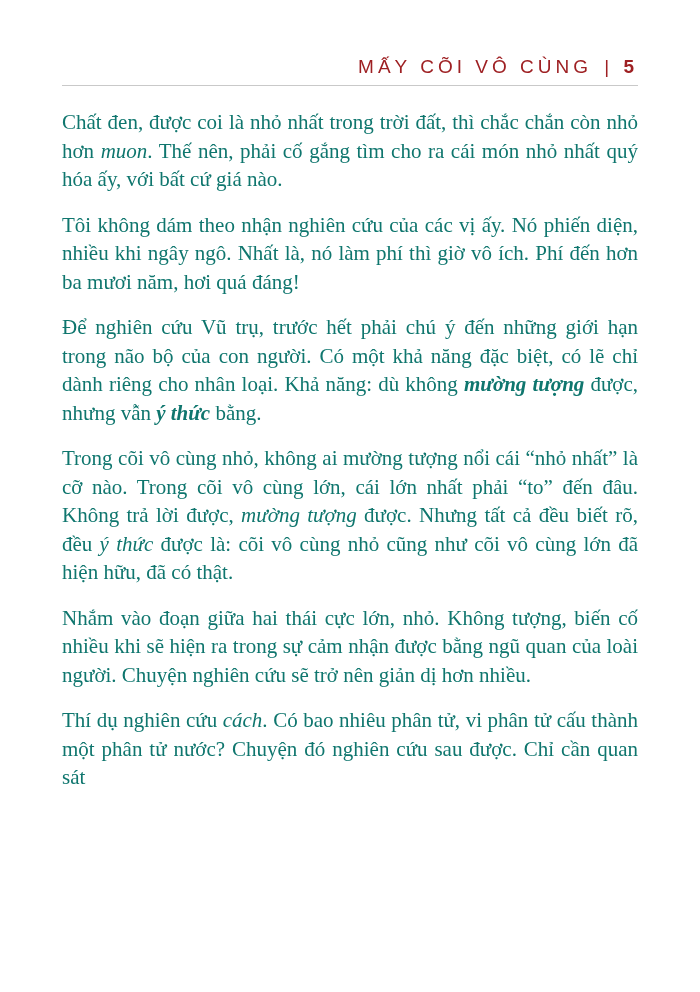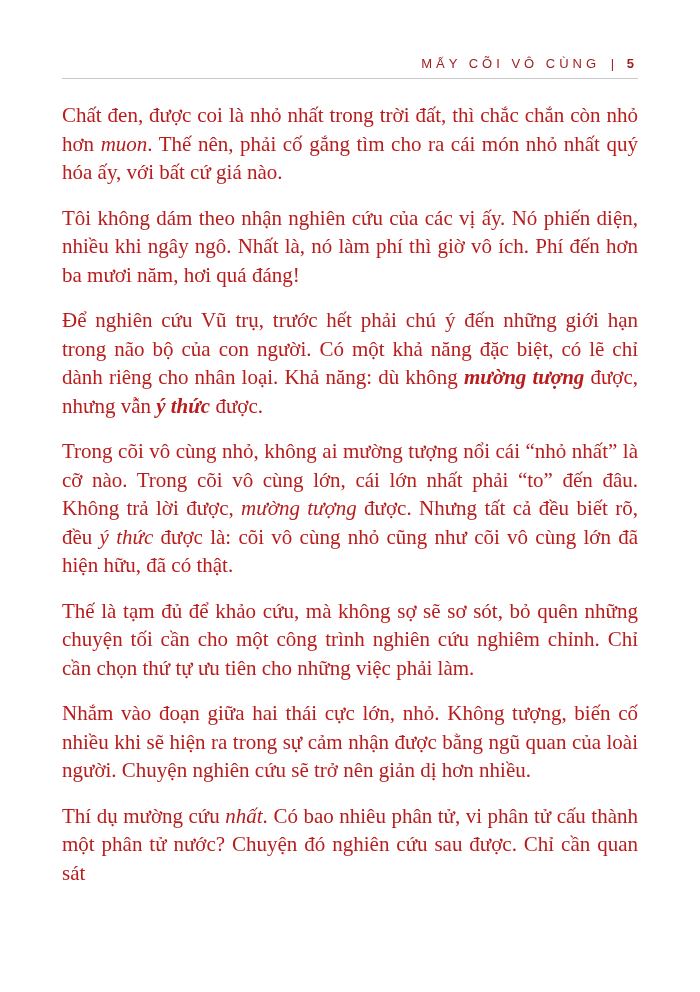--- a/index.html
+++ b/index.html
@@ -11,38 +11,38 @@
     background: #ffffff;
     box-sizing: border-box;
     padding: 0 62px;
     overflow: hidden;
     font-family: "Liberation Serif", "DejaVu Serif", serif;
   }
   .page-header {
     padding-top: 56px;
     text-align: right;
     font-family: "Liberation Sans", "DejaVu Sans", sans-serif;
-    font-size: 13px;
+    font-size: 19px;
     letter-spacing: 4px;
     color: var(--accent, #9e2023);
     white-space: nowrap;
   }
   .running-title { font-weight: 400; }
   .header-sep { margin: 0 1px 0 3px; font-weight: 300; }
   .page-num { font-weight: 700; }
   .header-rule {
     border: none;
     border-top: 1px solid #c9c9c9;
     margin: 7px 0 0 0;
   }
   .body-text {
     margin-top: 22px;
     font-size: 21px;
     line-height: 28.5px;
-    color: #b91c1c;
+    color: #0f766e;
     text-align: justify;
   }
   .body-text p { margin: 0 0 17px 0; }
   .run-i  { font-style: italic; }
   .run-bi { font-style: italic; font-weight: bold; }
 </style>
 </head>
 <body>
 
 <div class="page">
@@ -50,19 +50,18 @@
     <span class="running-title">MẤY CÕI VÔ CÙNG</span>
     <span class="header-sep">|</span>
     <span class="page-num">5</span>
   </header>
 
   <hr class="header-rule">
 
   <main class="body-text">
       <p><span class="run-r">Chất đen, được coi là nhỏ nhất trong trời đất, thì chắc chắn còn nhỏ hơn </span><span class="run-i">muon</span><span class="run-r">. Thế nên, phải cố gắng tìm cho ra cái món nhỏ nhất quý hóa ấy, với bất cứ giá nào.</span></p>
       <p><span class="run-r">Tôi không dám theo nhận nghiên cứu của các vị ấy. Nó phiến diện, nhiều khi ngây ngô. Nhất là, nó làm phí thì giờ vô ích. Phí đến hơn ba mươi năm, hơi quá đáng!</span></p>
-      <p><span class="run-r">Để nghiên cứu Vũ trụ, trước hết phải chú ý đến những giới hạn trong não bộ của con người. Có một khả năng đặc biệt, có lẽ chỉ dành riêng cho nhân loại. Khả năng: dù không </span><span class="run-bi">mường tượng</span><span class="run-r"> được, nhưng vẫn </span><span class="run-bi">ý thức</span><span class="run-r"> được.</span></p>
+      <p><span class="run-r">Để nghiên cứu Vũ trụ, trước hết phải chú ý đến những giới hạn trong não bộ của con người. Có một khả năng đặc biệt, có lẽ chỉ dành riêng cho nhân loại. Khả năng: dù không </span><span class="run-bi">mường tượng</span><span class="run-r"> được, nhưng vẫn </span><span class="run-bi">ý thức</span><span class="run-r"> bằng.</span></p>
       <p><span class="run-r">Trong cõi vô cùng nhỏ, không ai mường tượng nổi cái “nhỏ nhất” là cỡ nào. Trong cõi vô cùng lớn, cái lớn nhất phải “to” đến đâu. Không trả lời được, </span><span class="run-i">mường tượng</span><span class="run-r"> được. Nhưng tất cả đều biết rõ, đều </span><span class="run-i">ý thức</span><span class="run-r"> được là: cõi vô cùng nhỏ cũng như cõi vô cùng lớn đã hiện hữu, đã có thật.</span></p>
-      <p><span class="run-r">Thế là tạm đủ để khảo cứu, mà không sợ sẽ sơ sót, bỏ quên những chuyện tối cần cho một công trình nghiên cứu nghiêm chỉnh. Chỉ cần chọn thứ tự ưu tiên cho những việc phải làm.</span></p>
       <p><span class="run-r">Nhắm vào đoạn giữa hai thái cực lớn, nhỏ. Không tượng, biến cố nhiều khi sẽ hiện ra trong sự cảm nhận được bằng ngũ quan của loài người. Chuyện nghiên cứu sẽ trở nên giản dị hơn nhiều.</span></p>
-      <p><span class="run-r">Thí dụ mường cứu </span><span class="run-i">nhất</span><span class="run-r">. Có bao nhiêu phân tử, vi phân tử cấu thành một phân tử nước? Chuyện đó nghiên cứu sau được. Chỉ cần quan sát</span></p>
+      <p><span class="run-r">Thí dụ nghiên cứu </span><span class="run-i">cách</span><span class="run-r">. Có bao nhiêu phân tử, vi phân tử cấu thành một phân tử nước? Chuyện đó nghiên cứu sau được. Chỉ cần quan sát</span></p>
     </main>
 </div>
 
 </body></html>

